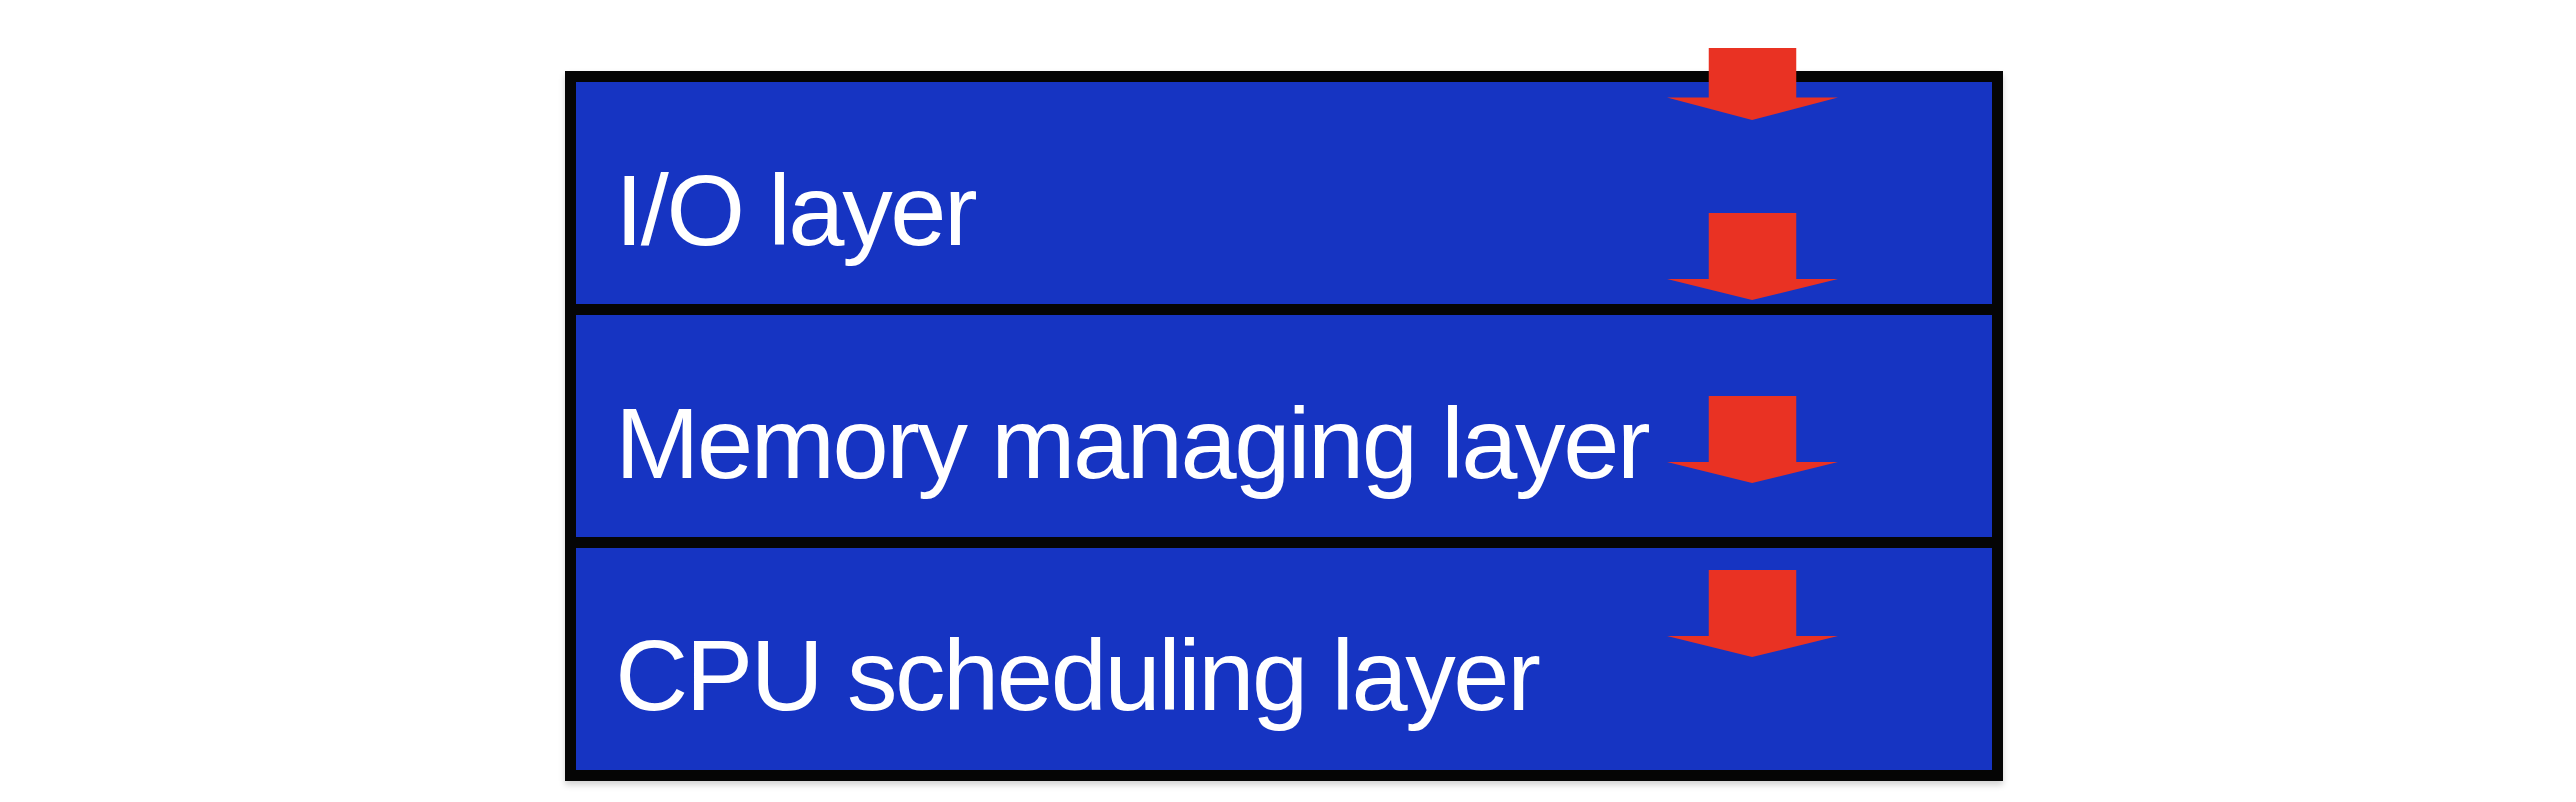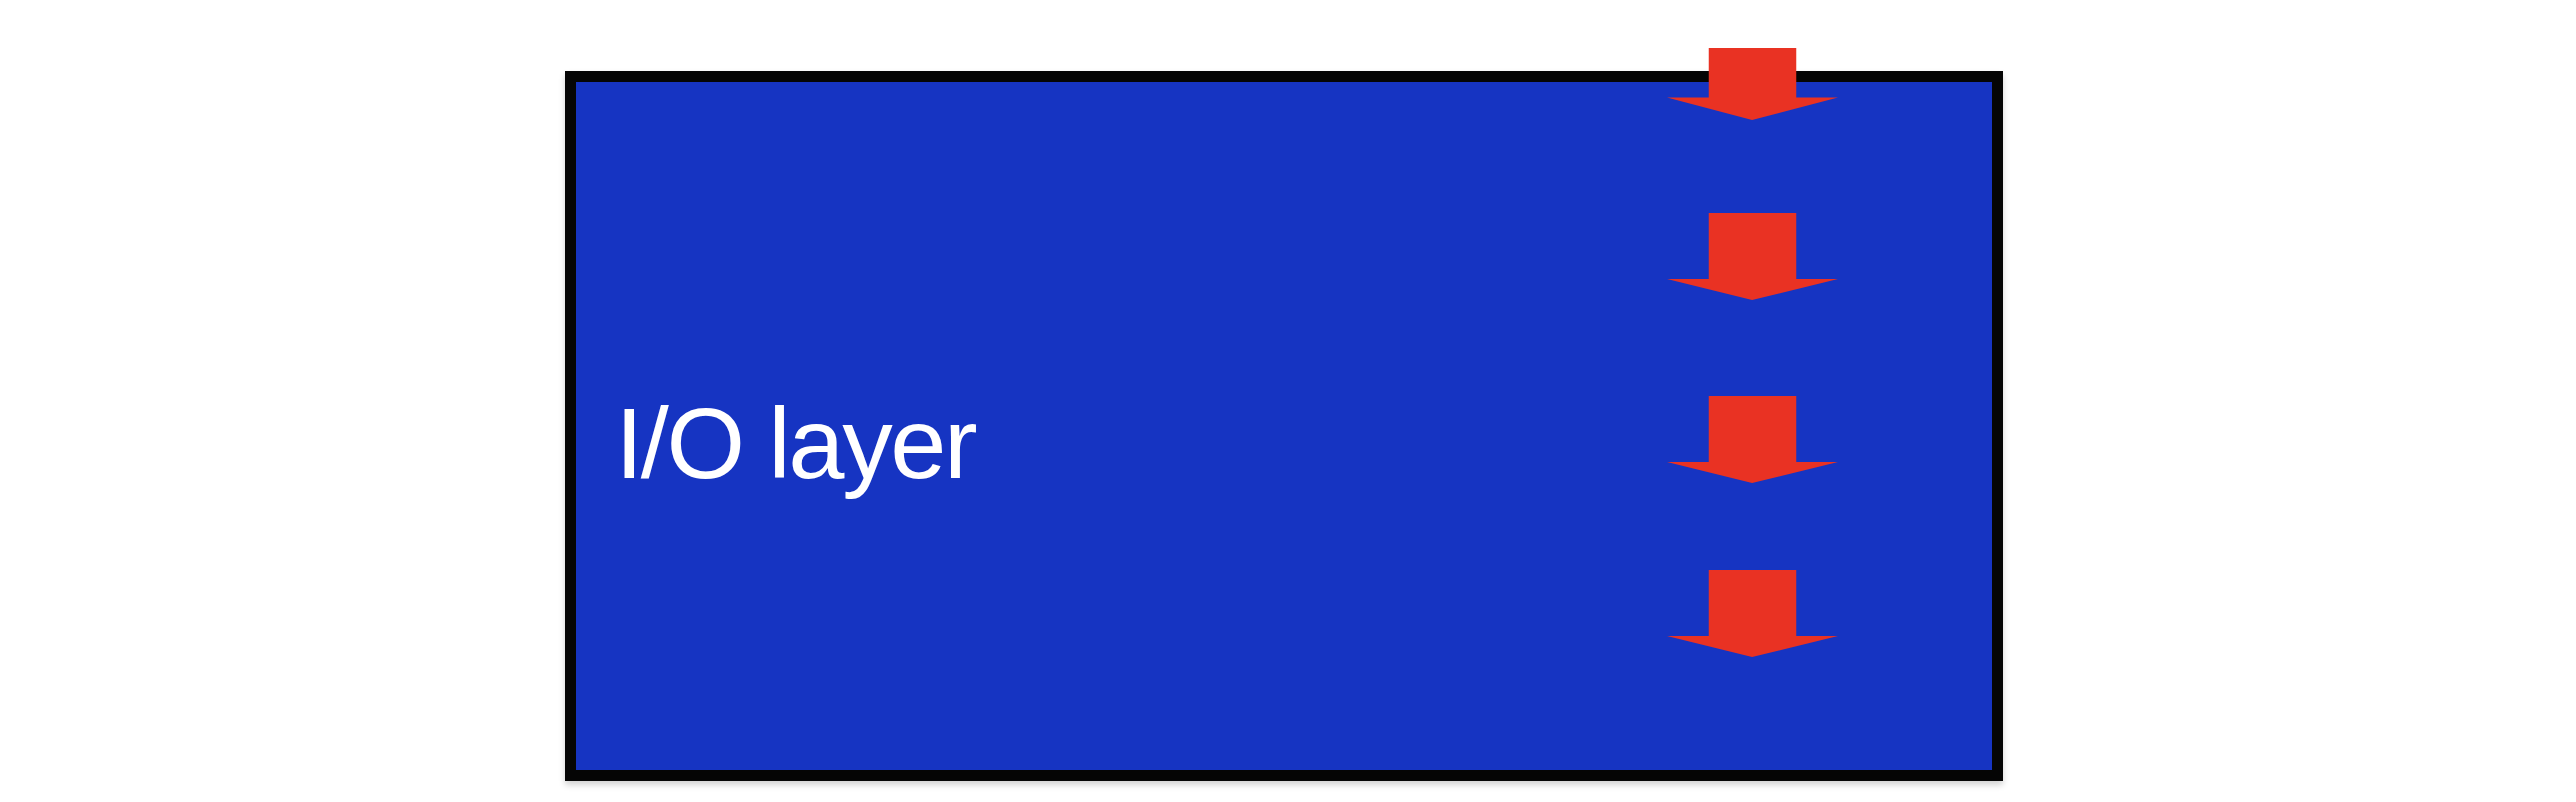--- a/index.html
+++ b/index.html
@@ -62,20 +62,26 @@
 </style>
 </head>
 <body>
 
 <div class="canvas">
 
   <div class="diagram">
     <div class="layer-row">
       <span class="layer-label">I/O layer</span>
     </div>
+    <div class="layer-row">
+      <span class="layer-label">Memory managing layer</span>
+    </div>
+    <div class="layer-row">
+      <span class="layer-label">CPU scheduling layer</span>
+    </div>
   </div>
 
   <svg class="arrow arrow-1" viewBox="0 0 213 90" preserveAspectRatio="none">
     <polygon points="52,0 161,0 161,62 213,62 106,90 0,62 52,62"></polygon>
   </svg>
 
   <svg class="arrow arrow-2" viewBox="0 0 213 108" preserveAspectRatio="none">
     <polygon points="52,0 161,0 161,82 213,82 106,108 0,82 52,82"></polygon>
   </svg>
 

